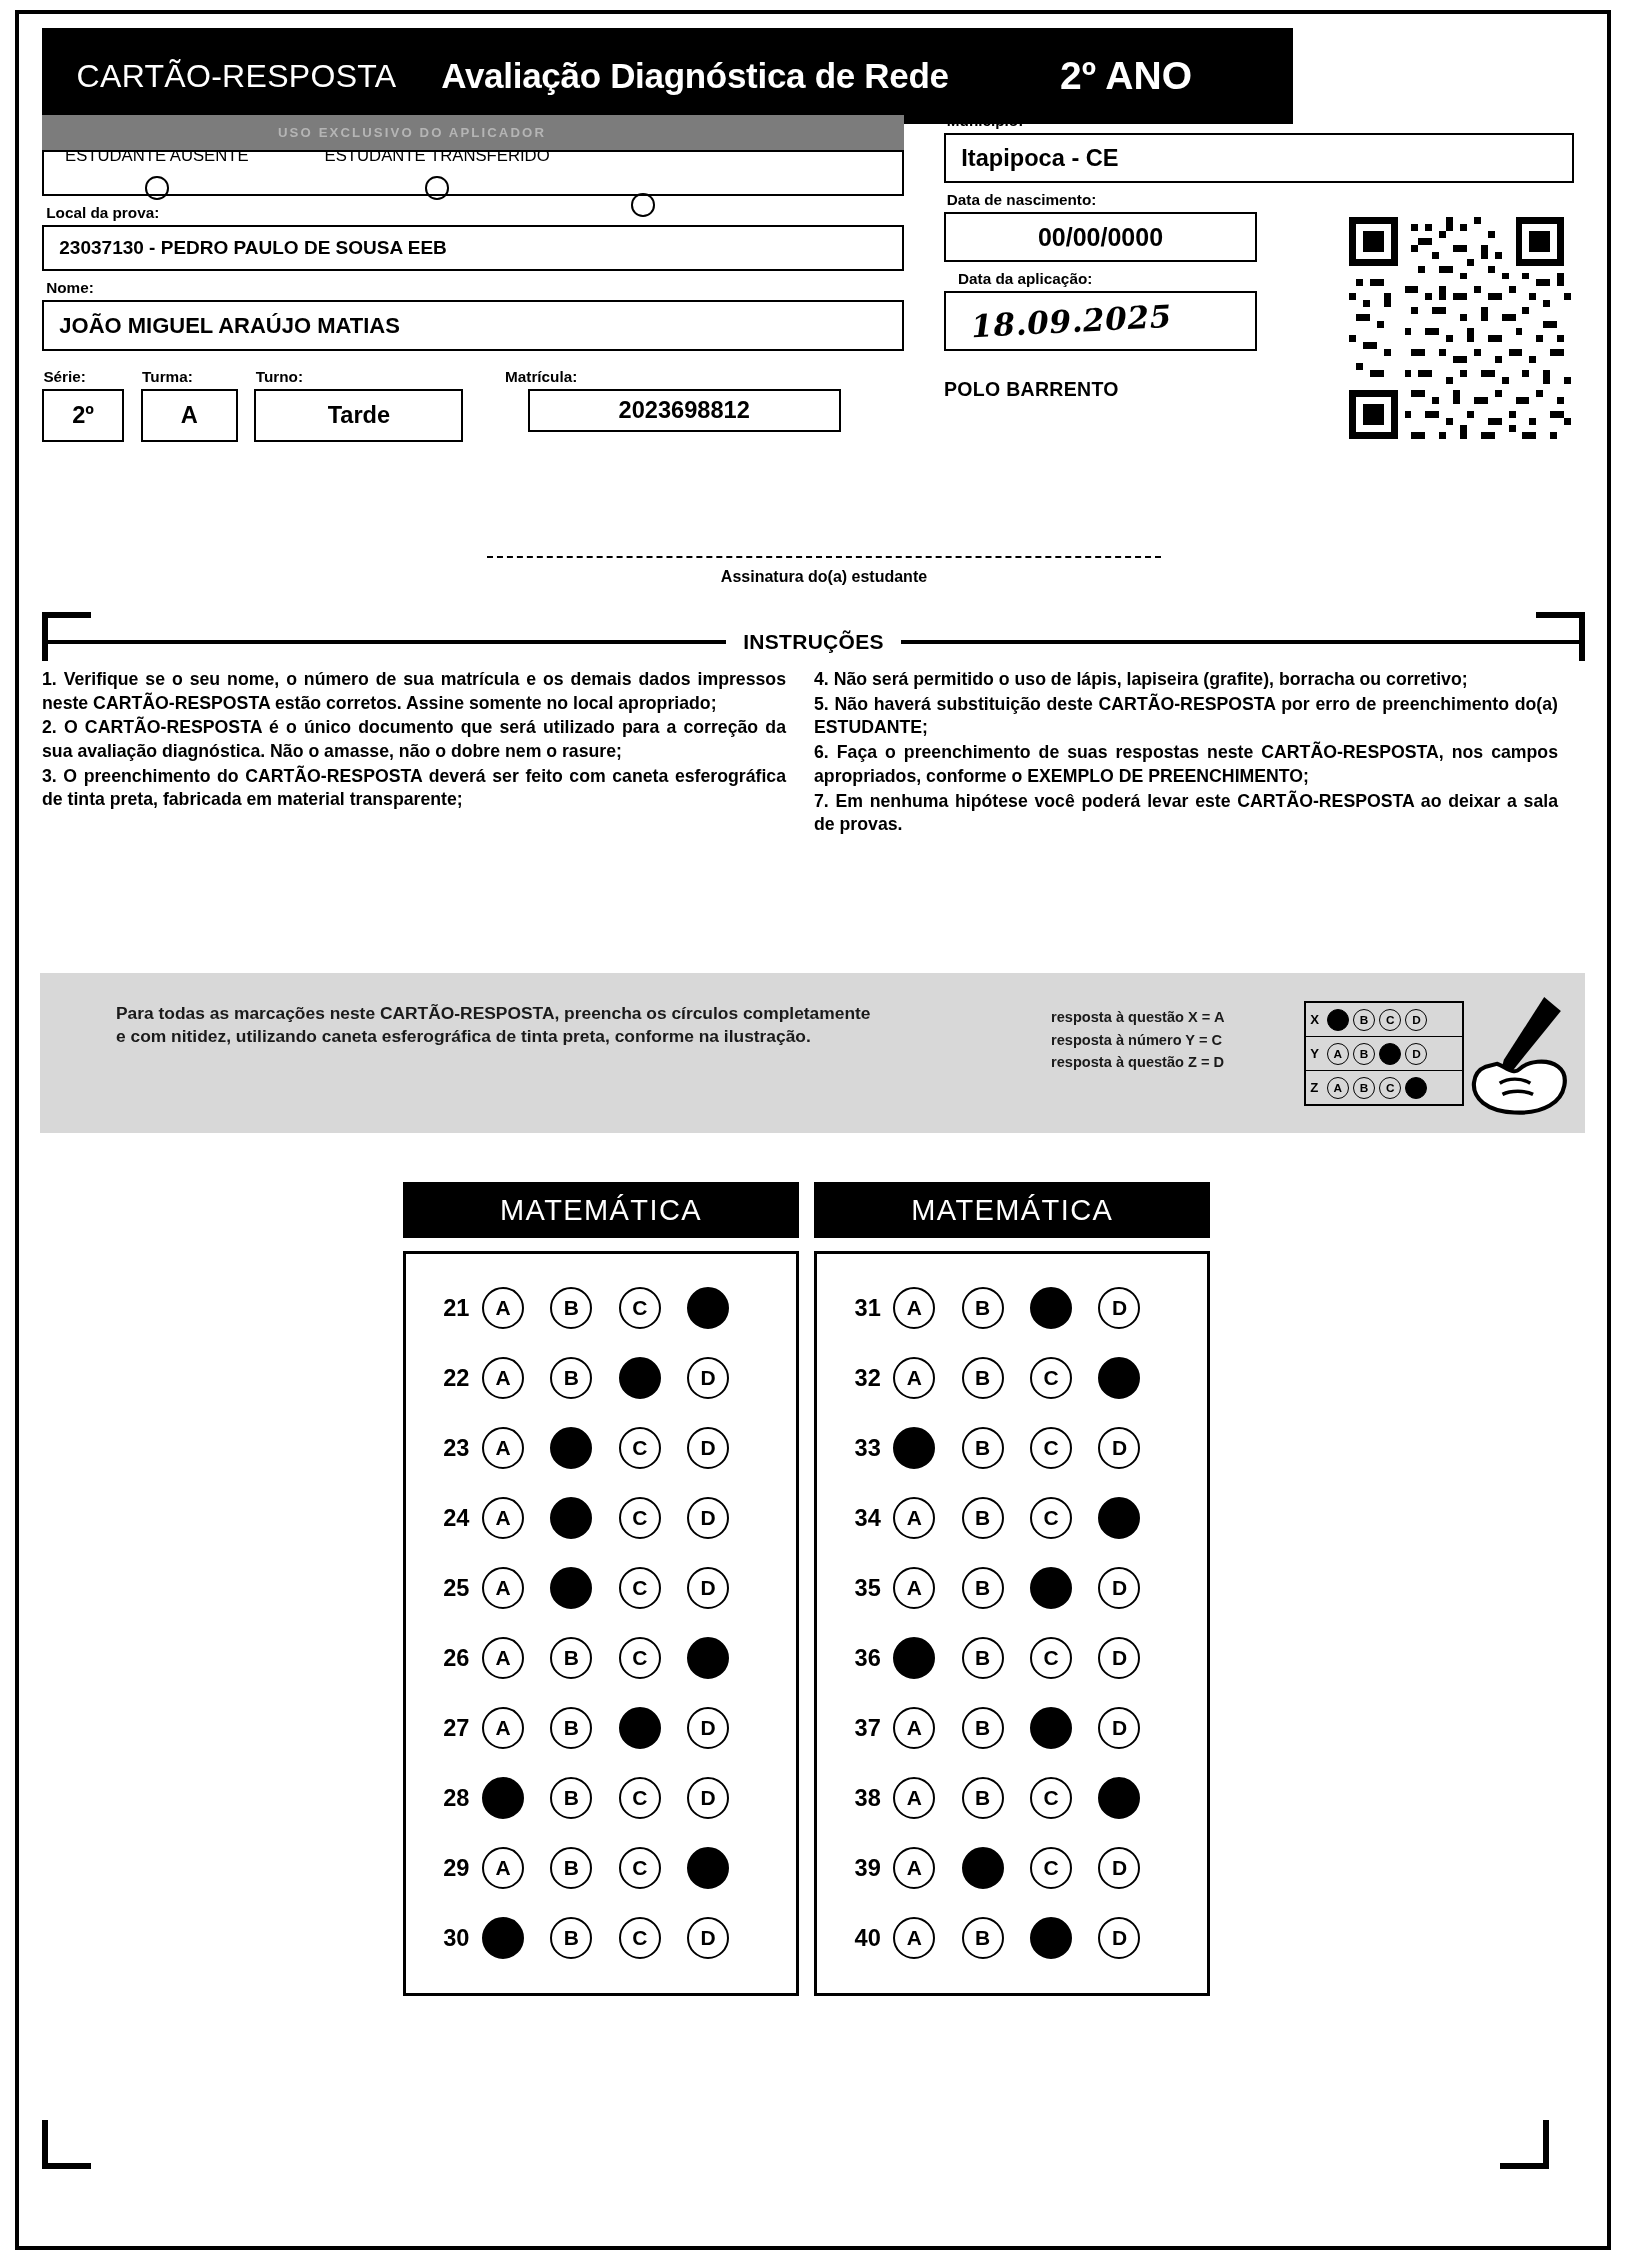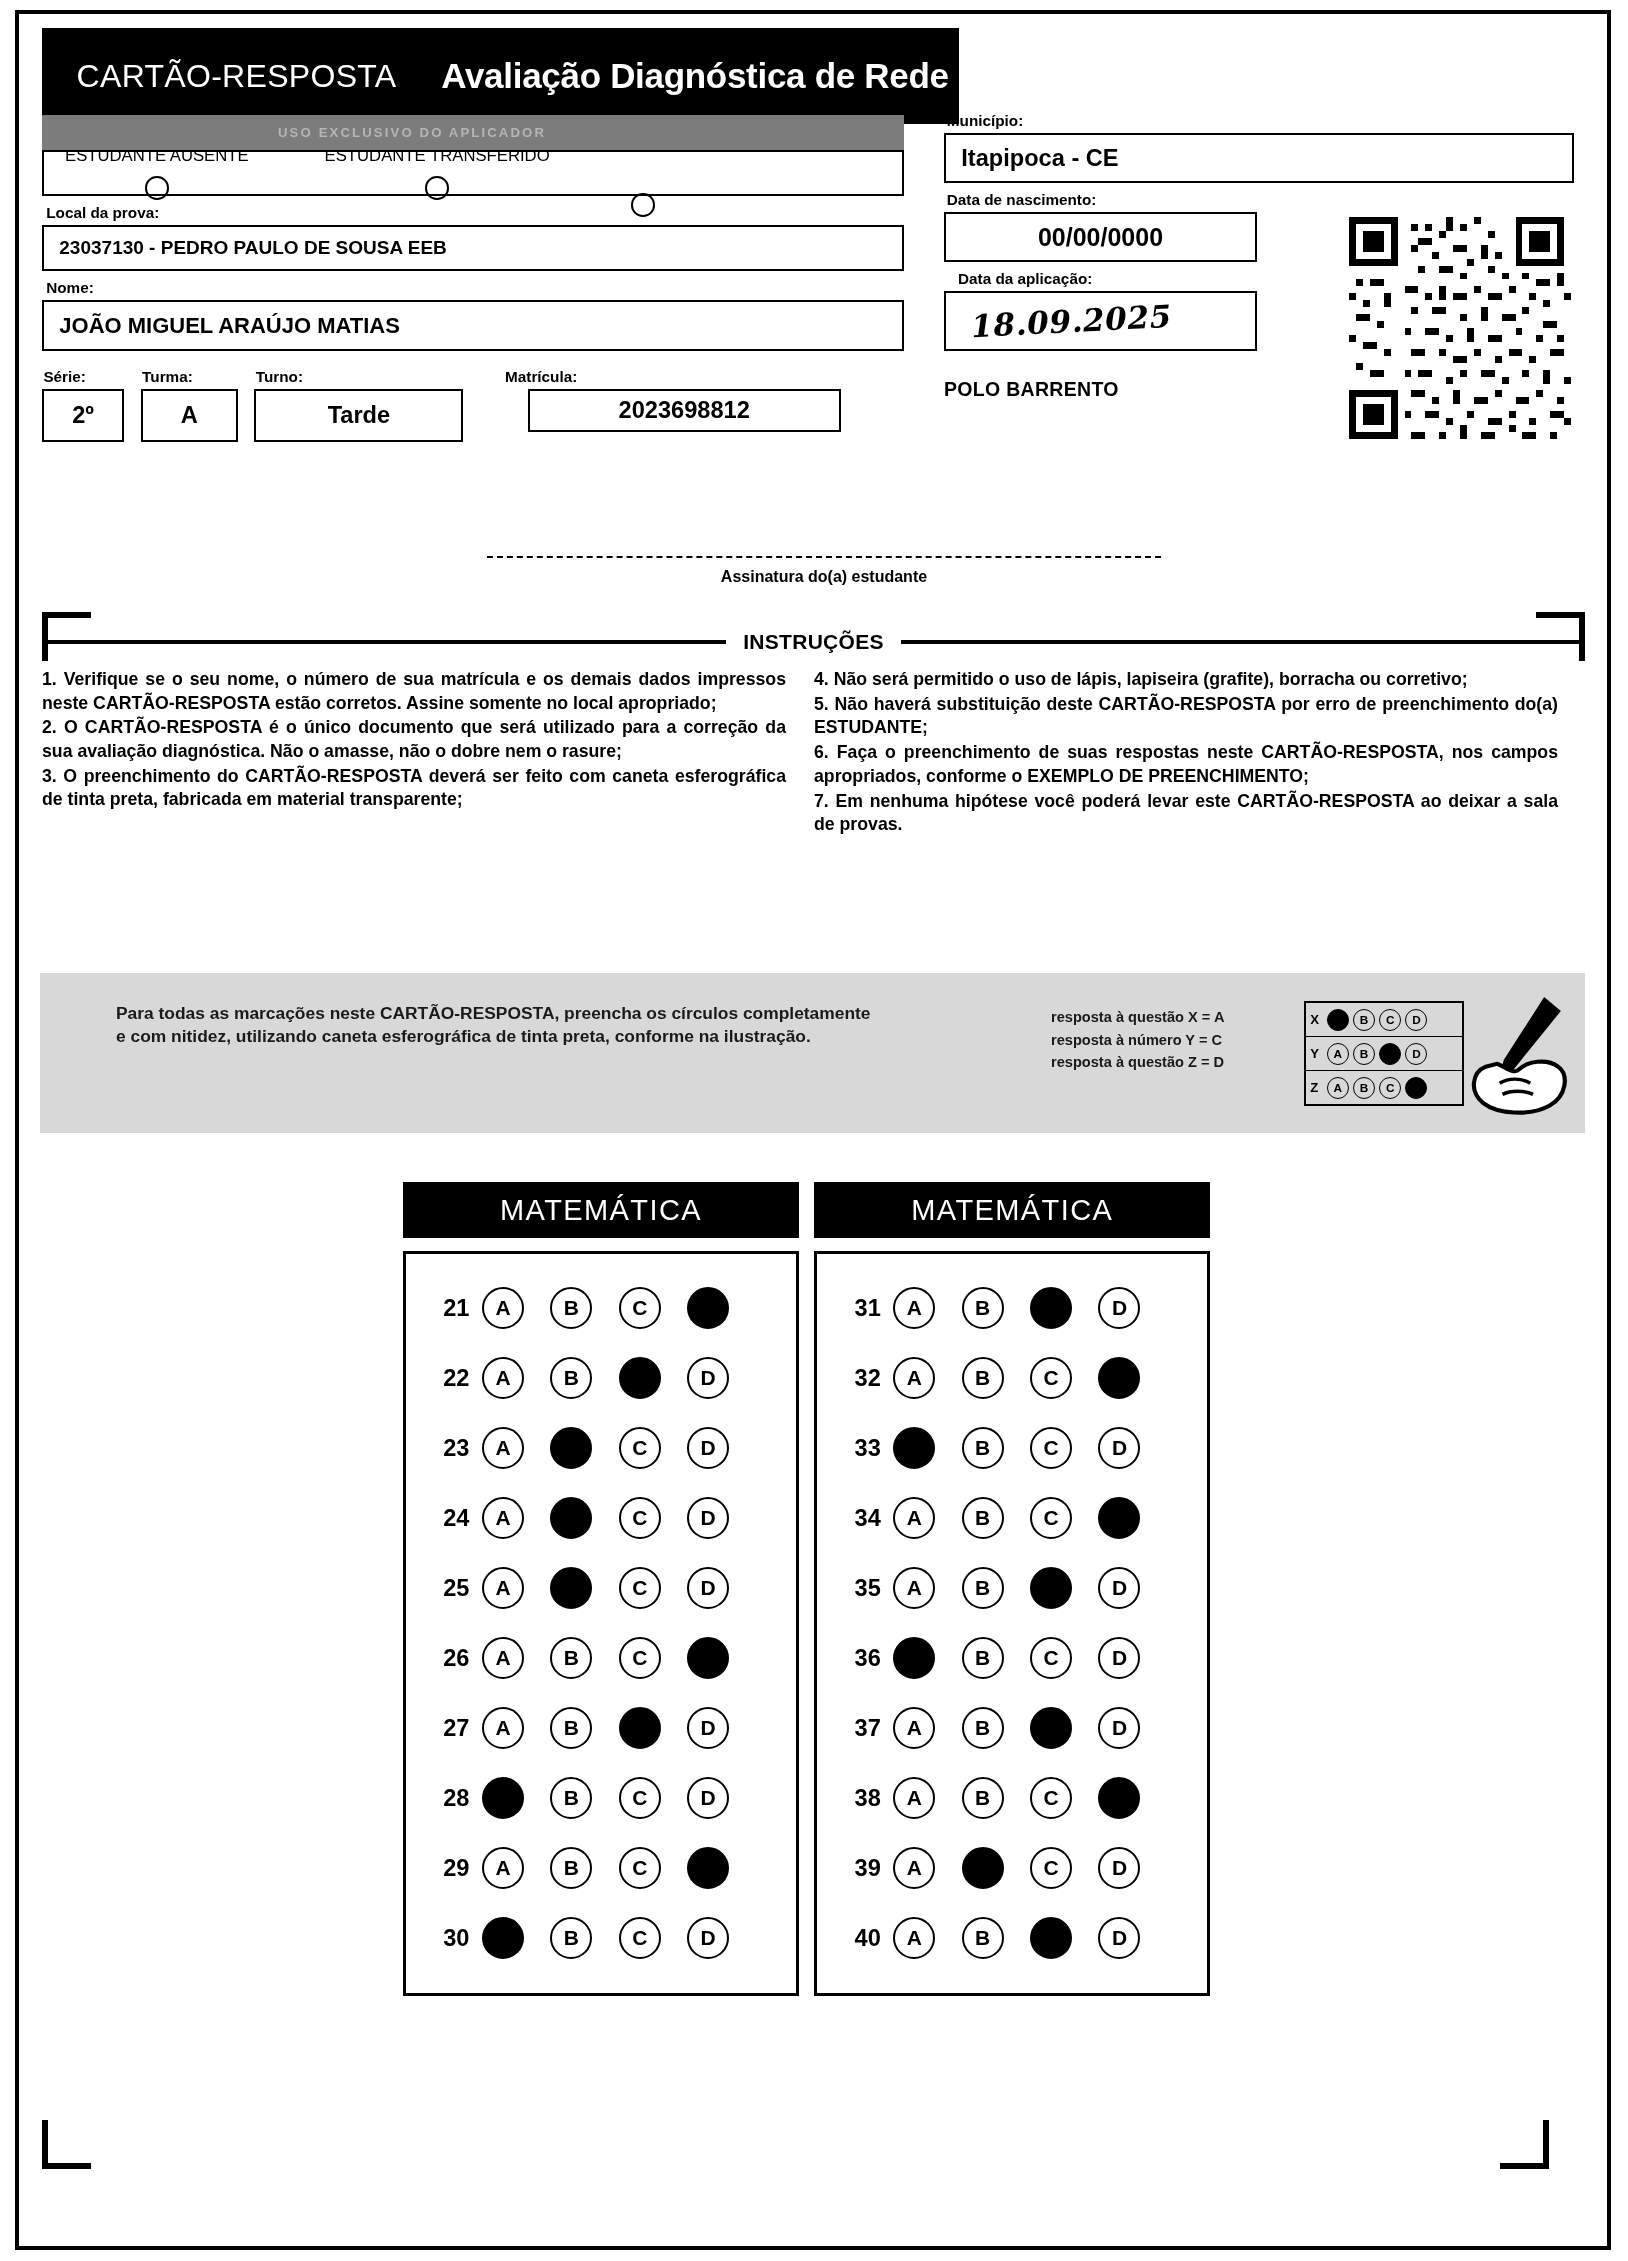--- a/index.html
+++ b/index.html
@@ -358,20 +358,21 @@
 </style>
 </head>
 <body>
 
 <div class="sheet">
   <div class="page-frame"></div>
 
   <div class="header">
     <div class="hdr-black hdr-1">CARTÃO-RESPOSTA</div>
     <div class="hdr-black hdr-2">Avaliação Diagnóstica de Rede</div>
+    <div class="hdr-black hdr-3">2º ANO</div>
   </div>
 
   <div class="info-left">
     <div class="status-band">
       <span class="sb-txt">USO EXCLUSIVO DO APLICADOR</span>
     </div>
     <div class="status-row">
       <div class="status-item" style="margin-left:21px;">
         <span>ESTUDANTE AUSENTE</span>
         <span class="bubble-sm"></span>

